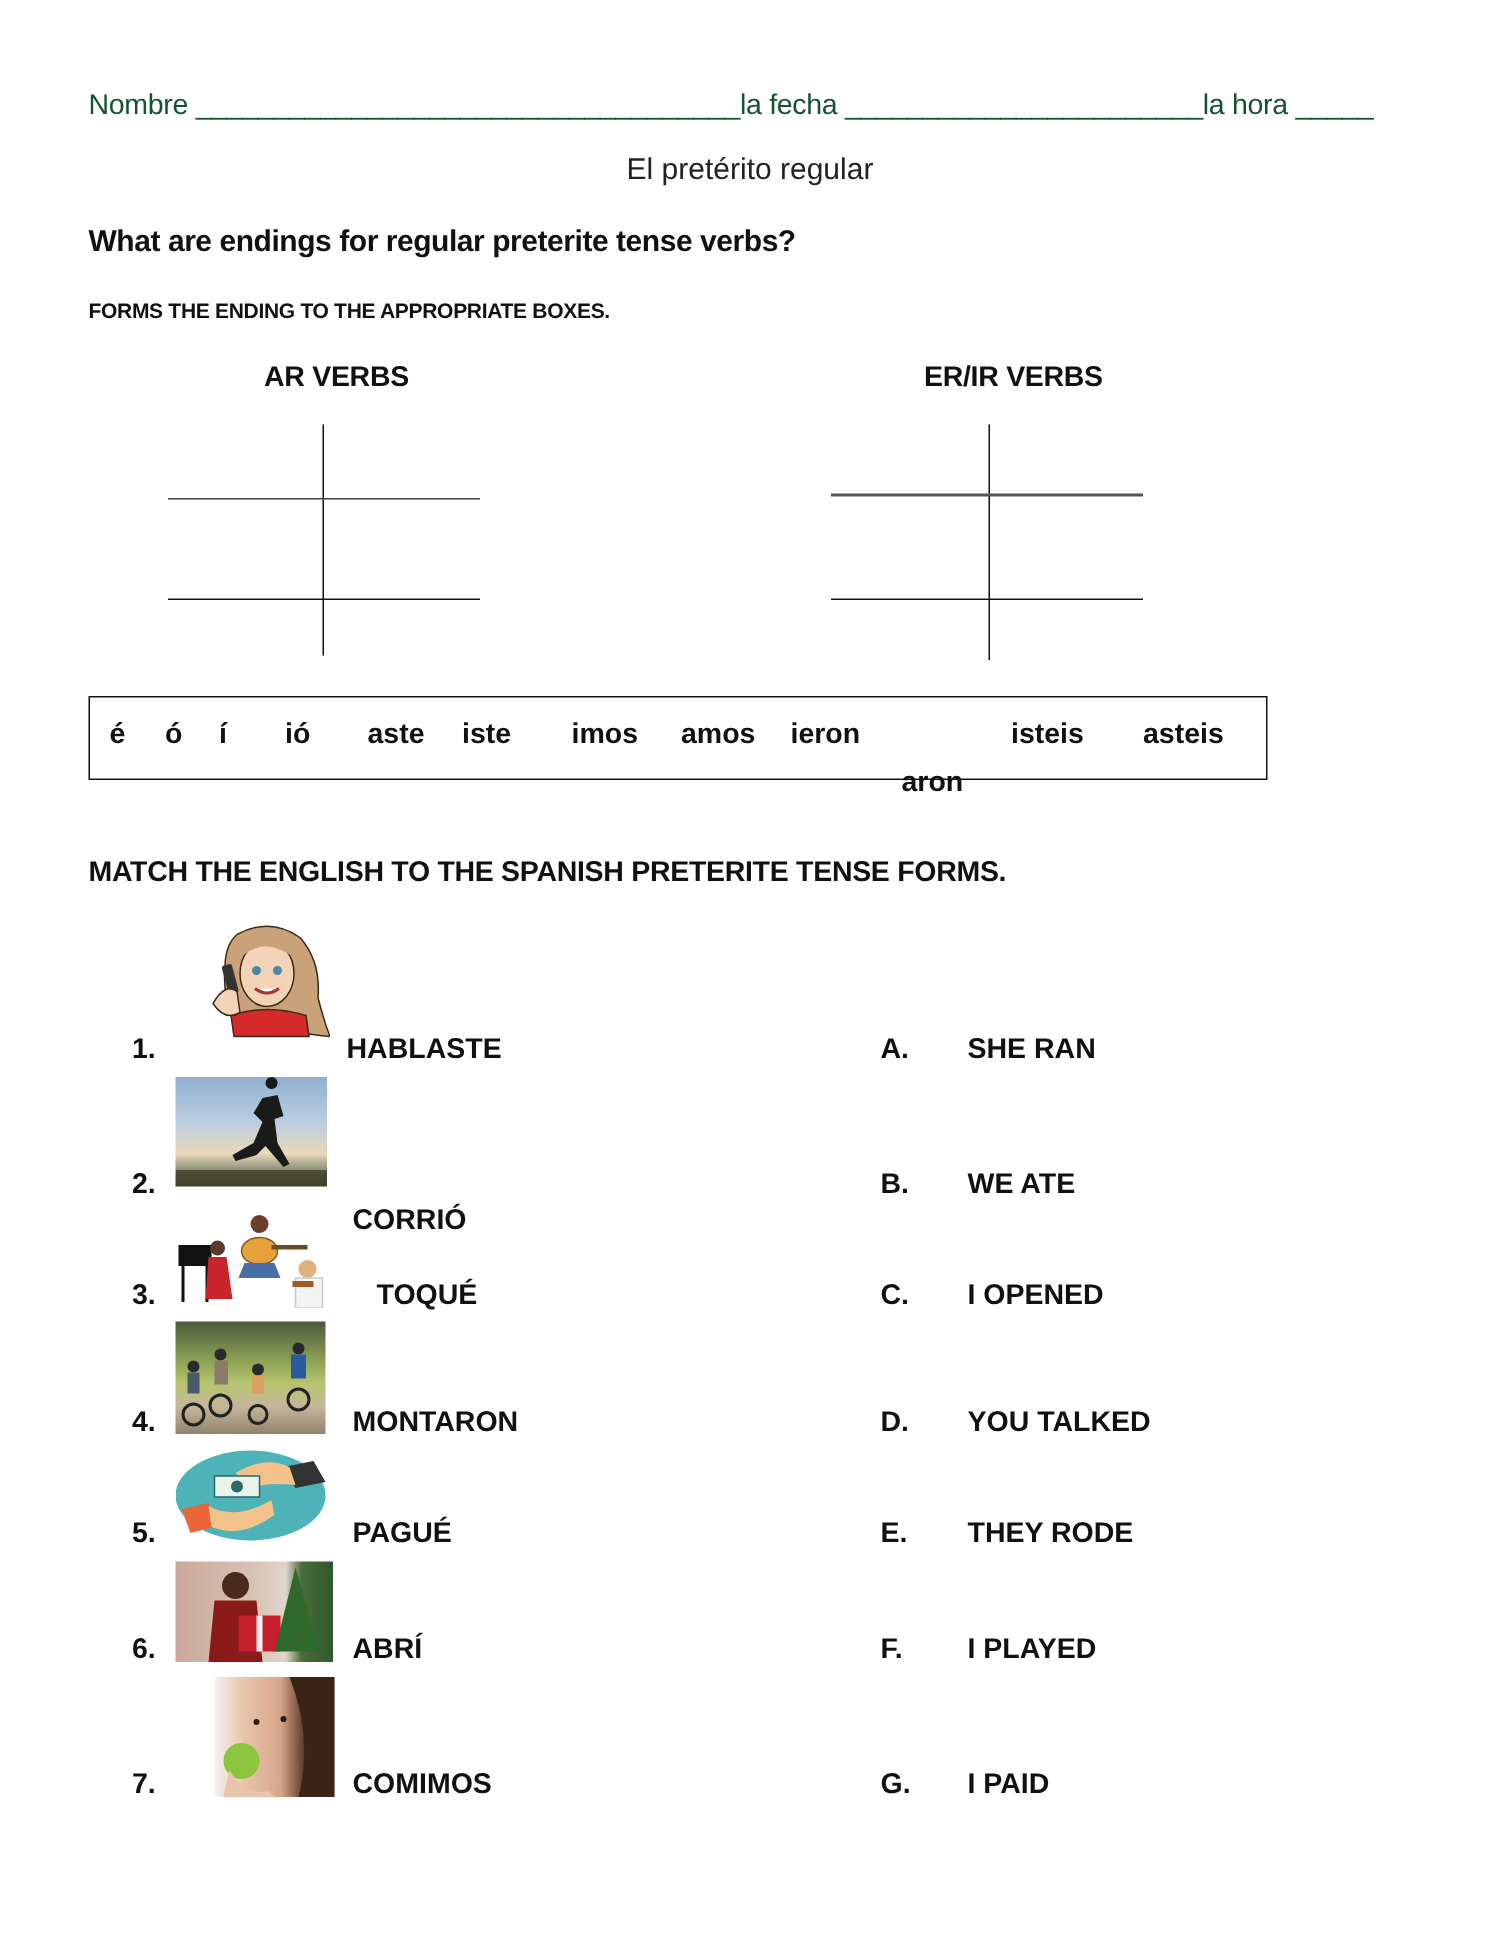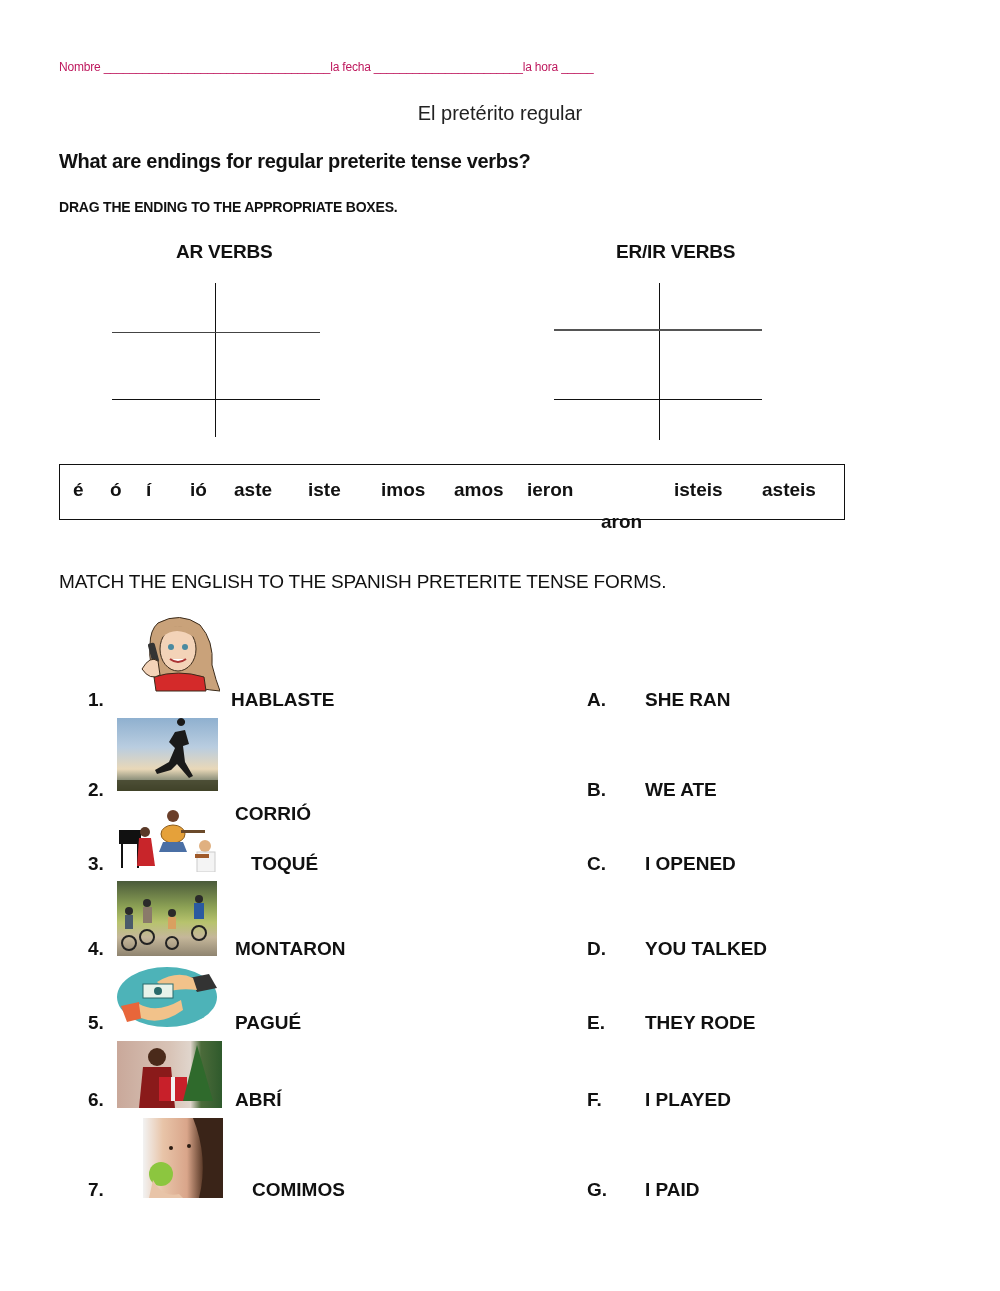--- a/index.html
+++ b/index.html
@@ -1,34 +1,34 @@
 <!DOCTYPE html>
 <html><head>
   <meta charset="utf-8">
   <style>
     * { margin: 0; padding: 0; box-sizing: border-box; }
     html, body { width: 1000px; height: 1291px; background: #ffffff; }
     body { position: relative; font-family: "Liberation Sans", sans-serif; color: #111; overflow: hidden; }
     .abs { position: absolute; white-space: nowrap; }
 
-    .header-line { left: 59px; top: 60px; font-size: 12px; color: #be185d; letter-spacing: -0.2px; text-align: right; }
+    .header-line { left: 59px; top: 60px; font-size: 19px; color: #14532d; letter-spacing: -0.2px; text-align: right; }
     .title { left: 0; width: 1000px; top: 102px; text-align: center; font-size: 20px; color: #222; }
     .question { left: 59px; top: 150px; font-size: 20px; font-weight: bold; letter-spacing: -0.3px; }
     .instruction { left: 59px; top: 199px; font-size: 14px; font-weight: bold; letter-spacing: -0.2px; }
     .col-head { font-size: 19px; font-weight: bold; letter-spacing: -0.2px; }
 
     .grid { position: absolute; }
     .grid .v { position: absolute; width: 1px; background: #111; }
     .grid .h { position: absolute; height: 1px; background: #111; }
     .grid .h.gray { background: #555; height: 2px; }
 
     .bank { position: absolute; left: 59px; top: 464px; width: 786px; height: 56px; border: 1.5px solid #111; }
     .bank .chip { position: absolute; top: 14px; font-size: 19px; font-weight: bold; cursor: grab; }
 
-    .match-head { left: 59px; top: 571px; font-size: 19px; font-weight: normal; letter-spacing: -0.2px; }
+    .match-head { left: 59px; top: 571px; font-size: 19px; font-weight: bold; letter-spacing: -0.2px; }
 
     .num { font-size: 19px; font-weight: bold; }
     .verb { font-size: 19px; font-weight: bold; }
     .letter { font-size: 19px; font-weight: bold; }
     .eng { font-size: 19px; font-weight: bold; }
 
     .pic { position: absolute; overflow: hidden; }
 
     
     .p1 { left: 128px; top: 615px; width: 92px; height: 80px; }
@@ -54,21 +54,21 @@
 
 <div class="abs header-line">
   <span>Nombre</span>
   <span>___________________________________</span><span>la fecha</span>
   <span>_______________________</span><span>la hora</span>
   <span>_____</span>
 </div>
 
 <div class="abs title">El pretérito regular</div>
 <div class="abs question">What are endings for regular preterite tense verbs?</div>
-<div class="abs instruction">DRAG THE ENDING TO THE APPROPRIATE BOXES.</div>
+<div class="abs instruction">FORMS THE ENDING TO THE APPROPRIATE BOXES.</div>
 
 <div class="abs col-head" style="left:176px; top:241px;">AR VERBS</div>
 <div class="abs col-head" style="left:616px; top:241px;">ER/IR VERBS</div>
 
 <div class="grid" style="left:112px; top:283px; width:208px; height:154px;">
   <div class="v" style="left:103px; top:0; height:154px;"></div>
   <div class="h" style="left:0; top:49px; width:208px; background:#444;"></div>
   <div class="h" style="left:0; top:116px; width:208px;"></div>
   <div style="position:absolute;left:0;top:0;width:103px;height:49px;"></div>
   <div style="position:absolute;left:104px;top:0;width:104px;height:49px;"></div>
@@ -88,21 +88,21 @@
   <div style="position:absolute;left:106px;top:48px;width:102px;height:68px;"></div>
   <div style="position:absolute;left:0;top:117px;width:105px;height:40px;"></div>
   <div style="position:absolute;left:106px;top:117px;width:102px;height:40px;"></div>
 </div>
 
 <div class="bank">
   <span class="chip" style="left:13px;">é</span>
   <span class="chip" style="left:50px;">ó</span>
   <span class="chip" style="left:86px;">í</span>
   <span class="chip" style="left:130px;">ió</span>
-  <span class="chip" style="left:174px;">aste</span>
+  <span class="chip" style="left:185px;">aste</span>
   <span class="chip" style="left:248px;">iste</span>
   <span class="chip" style="left:321px;">imos</span>
   <span class="chip" style="left:394px;">amos</span>
   <span class="chip" style="left:467px;">ieron</span>
   <span class="chip" style="left:541px;margin-top:32px;">aron</span>
   <span class="chip" style="left:614px;">isteis</span>
   <span class="chip" style="left:702px;">asteis</span>
 </div>
 
 <div class="abs match-head">MATCH THE ENGLISH TO THE SPANISH PRETERITE TENSE FORMS.</div>
@@ -209,21 +209,21 @@
 <div class="abs num" style="left:88px; top:938px;">4.</div>
 <div class="abs verb" style="left:235px; top:938px;">MONTARON</div>
 
 <div class="abs num" style="left:88px; top:1012px;">5.</div>
 <div class="abs verb" style="left:235px; top:1012px;">PAGUÉ</div>
 
 <div class="abs num" style="left:88px; top:1089px;">6.</div>
 <div class="abs verb" style="left:235px; top:1089px;">ABRÍ</div>
 
 <div class="abs num" style="left:88px; top:1179px;">7.</div>
-<div class="abs verb" style="left:235px; top:1179px;margin-left:17px;">COMIMOS</div>
+<div class="abs verb" style="left:235px; top:1179px;">COMIMOS</div>
 
 <div class="abs letter" style="left:587px; top:689px;">A.</div>
 <div class="abs eng" style="left:645px; top:689px;">SHE RAN</div>
 
 <div class="abs letter" style="left:587px; top:779px;">B.</div>
 <div class="abs eng" style="left:645px; top:779px;">WE ATE</div>
 
 <div class="abs letter" style="left:587px; top:853px;">C.</div>
 <div class="abs eng" style="left:645px; top:853px;">I OPENED</div>
 

